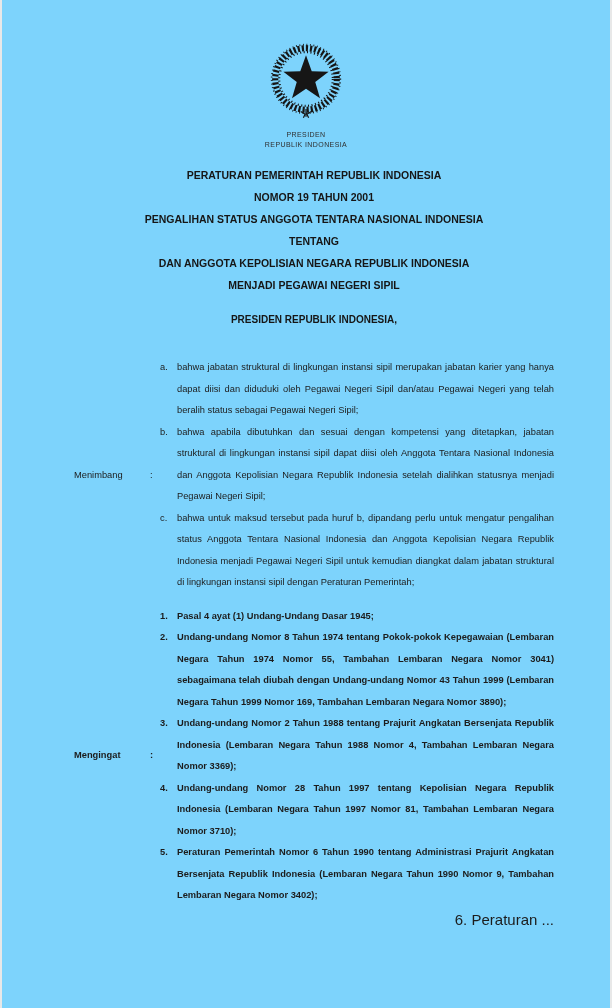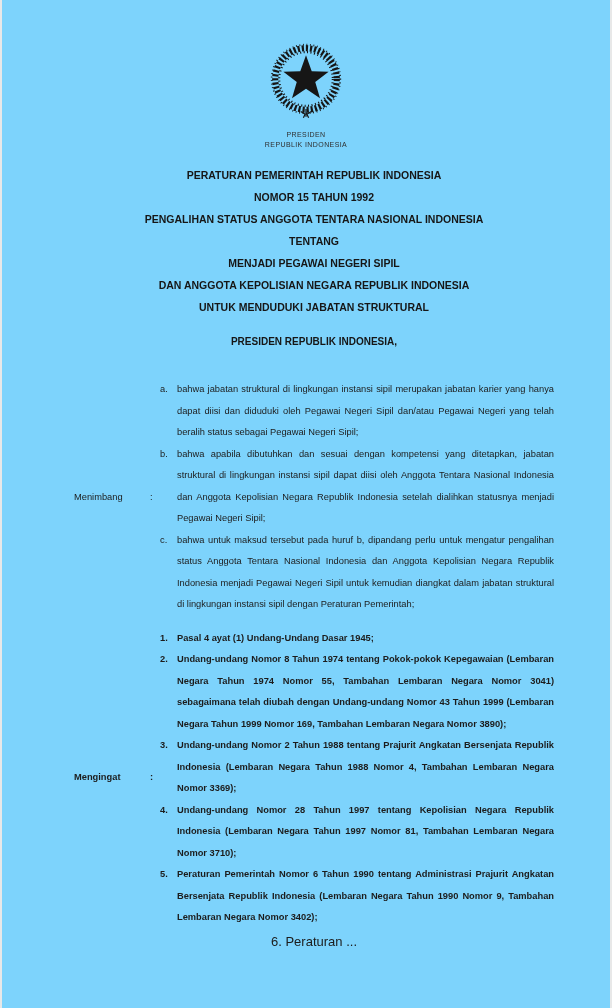--- a/index.html
+++ b/index.html
@@ -46,22 +46,22 @@
   .mengingat { margin-top: 12px; font-weight: bold; }
   .clause-row { display: flex; align-items: center; }
   .clause-label { width: 76px; flex-shrink: 0; }
   .clause-colon { width: 10px; flex-shrink: 0; }
   .clause-items { flex: 1; }
   .clause-item { display: flex; align-items: flex-start; }
   .item-marker { width: 17px; flex-shrink: 0; }
   .item-text { flex: 1; text-align: justify; }
   .catchword {
     margin-top: 2px;
-    text-align: center;
-    font-size: 13px;
+    text-align: right;
+    font-size: 15px;
     line-height: 21.5px;
   }
 </style>
 </head>
 <body>
 
 <div class="page">
 
   <div class="emblem-wrap">
     <svg width="88" height="81" viewBox="0 0 100 92" aria-hidden="true">
@@ -80,26 +80,25 @@
     <div class="emblem-caption">
       <div>PRESIDEN</div>
       <div>REPUBLIK INDONESIA</div>
     </div>
   </div>
 
   <div class="content">
 
     <div class="title-block">
       <div>PERATURAN PEMERINTAH REPUBLIK INDONESIA</div>
-      <div>NOMOR 15 TAHUN 1992</div>
+      <div>NOMOR 19 TAHUN 2001</div>
       <div>PENGALIHAN STATUS ANGGOTA TENTARA NASIONAL INDONESIA</div>
       <div>TENTANG</div>
+      <div>DAN ANGGOTA KEPOLISIAN NEGARA REPUBLIK INDONESIA</div>
       <div>MENJADI PEGAWAI NEGERI SIPIL</div>
-      <div>DAN ANGGOTA KEPOLISIAN NEGARA REPUBLIK INDONESIA</div>
-      <div>UNTUK MENDUDUKI JABATAN STRUKTURAL</div>
     </div>
 
     <div class="salutation">PRESIDEN REPUBLIK INDONESIA,</div>
 
     <div class="clause-section menimbang">
       <div class="clause-row">
         <div class="clause-label">Menimbang</div>
         <div class="clause-colon">:</div>
         <div class="clause-items">
           <div class="clause-item">

